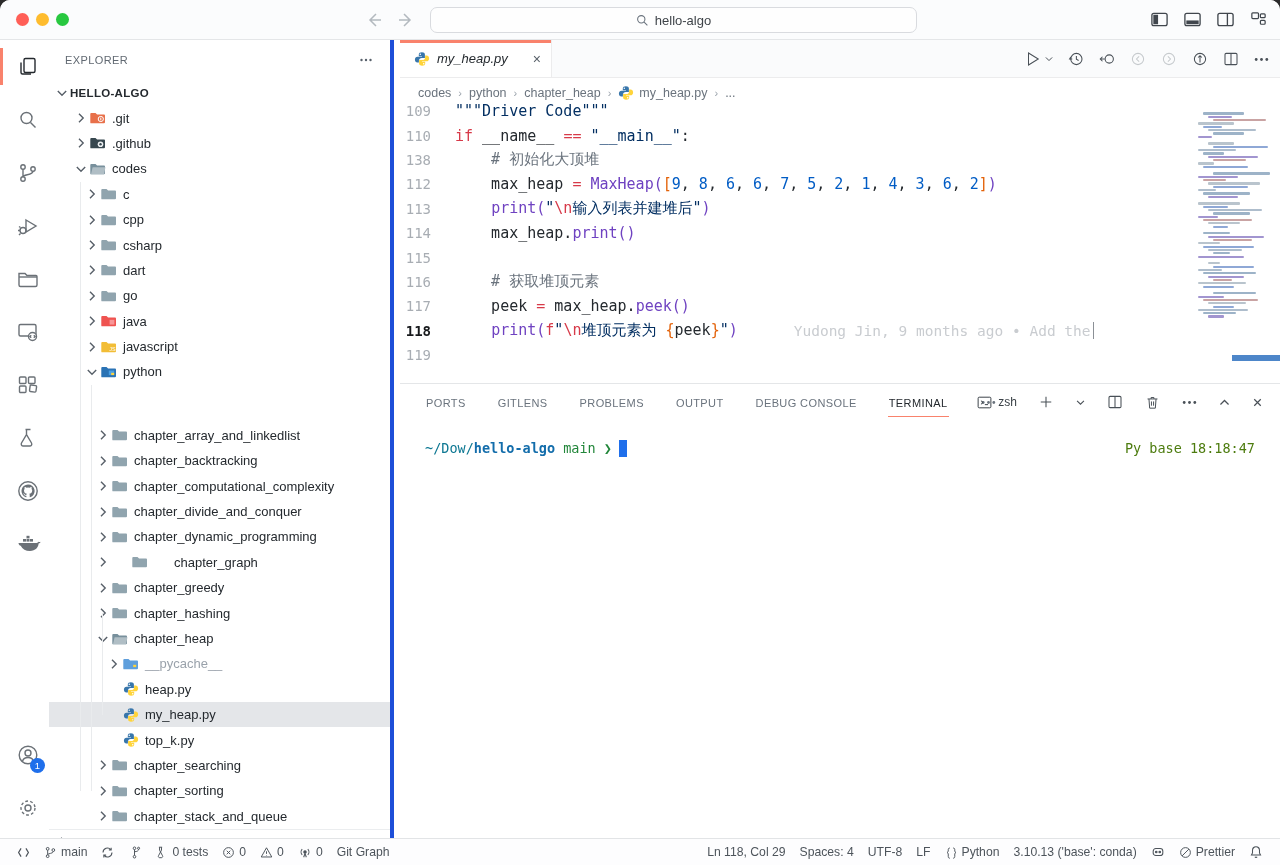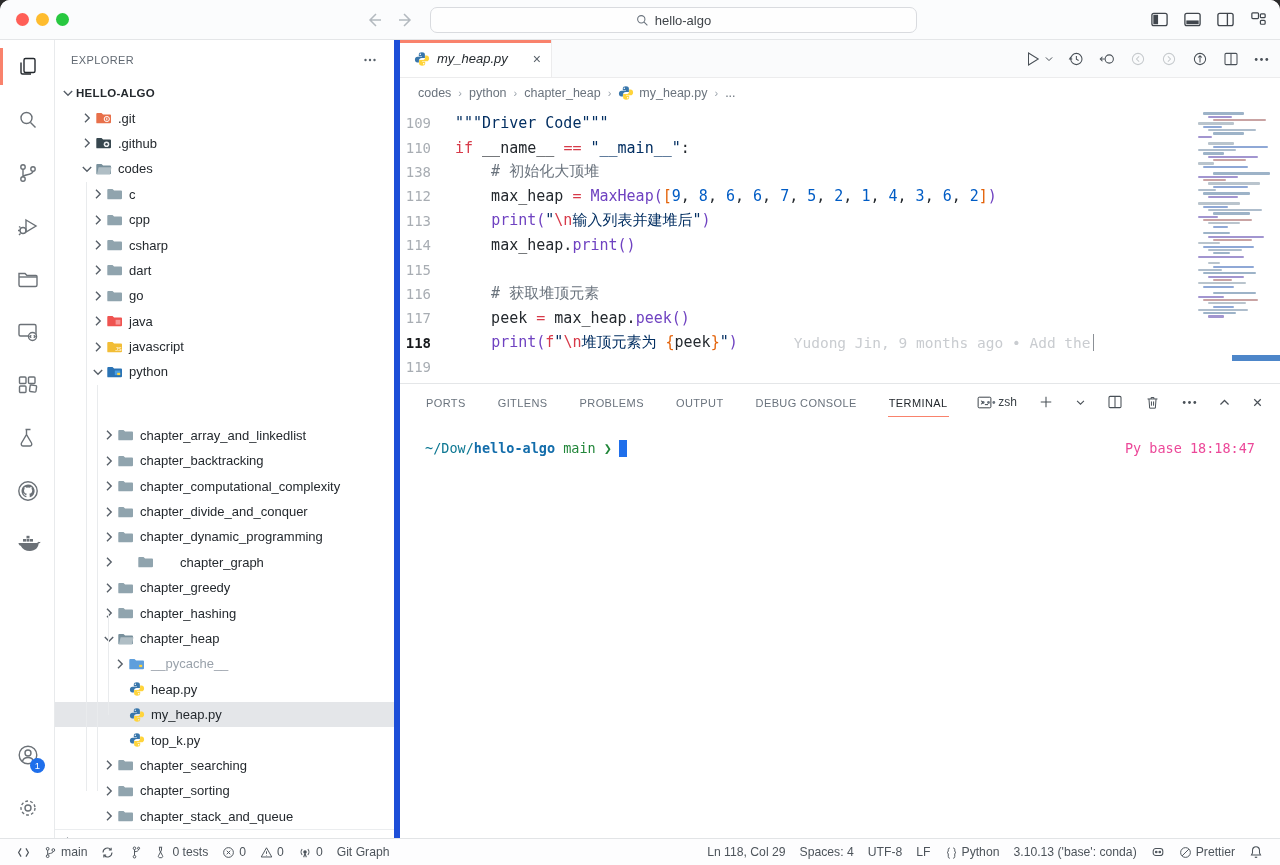--- a/index.html
+++ b/index.html
@@ -16,21 +16,21 @@
   .tb-icons{position:absolute;right:12px;top:10px;display:flex;gap:14px;color:#40464d;}
   
   .activitybar{position:absolute;left:0;top:40px;bottom:27px;width:55px;background:#ffffff;border-right:1px solid #e8eaec;}
   .act-item{position:relative;width:55px;height:53px;display:flex;align-items:center;justify-content:center;color:#6b7177;cursor:pointer;}
   .act-item.active{color:#24292e;}
   .act-item.active::before{content:"";position:absolute;left:0;top:8px;bottom:8px;width:2.5px;background:var(--accent);}
   .act-bottom{position:absolute;bottom:4px;left:0;width:55px;}
   .badge{position:absolute;right:10px;bottom:8px;background:#1f6feb;color:#fff;border-radius:50%;width:15px;height:15px;
     font-size:9.5px;display:flex;align-items:center;justify-content:center;}
   
-  .sidebar{position:absolute;left:55px;top:40px;bottom:27px;width:345px;background:#ffffff;border-right:6px solid #1d4ed8;overflow:hidden;}
+  .sidebar{position:absolute;left:49px;top:40px;bottom:27px;width:345px;background:#ffffff;border-right:4px solid #1d4ed8;overflow:hidden;}
   .sb-header{height:40px;display:flex;align-items:center;padding:0 16px;font-size:11px;letter-spacing:.4px;color:#616972;}
   .sb-header .more{margin-left:auto;color:#57606a;}
   .tree-row{height:25.4px;display:flex;align-items:center;font-size:13px;color:#24292e;cursor:pointer;white-space:nowrap;position:relative;}
   .tree-row.selected{background:#e4e6e9;}
   .tree-row .chev{width:17px;display:flex;justify-content:center;flex:none;color:#586069;}
   .tree-row .ficon{width:17px;height:16px;margin-right:6px;flex:none;display:flex;align-items:center;justify-content:center;}
   .tree-row.root{font-weight:bold;font-size:11.5px;letter-spacing:.3px;}
   .tree-row.grayed .lbl{color:#9aa2ab;}
   .sb-section{height:25.4px;display:flex;align-items:center;border-top:1px solid #ebedef;font-size:11px;font-weight:bold;
     letter-spacing:.3px;padding-left:4px;color:#3b4248;}
@@ -40,21 +40,21 @@
   .tabbar{position:absolute;left:0;top:0;right:0;height:38px;background:#fafbfc;border-bottom:1px solid #ececed;display:flex;}
   .tab{position:relative;width:152px;background:#fff;border-right:1px solid #ececed;display:flex;align-items:center;gap:7px;
     padding:0 10px 0 14px;font-size:13px;font-style:italic;color:#24292e;}
   .tab::before{content:"";position:absolute;left:0;top:0;right:0;height:2.5px;background:var(--accent);}
   .tab .close{margin-left:auto;color:#586069;font-style:normal;font-size:14px;}
   .editor-actions{position:absolute;right:10px;top:0;height:38px;display:flex;align-items:center;gap:13px;color:#495057;}
   .editor-actions .dis{color:#c6cacd;}
   .breadcrumbs{position:absolute;left:0;top:38px;right:0;height:30px;display:flex;align-items:center;gap:7px;
     padding-left:18px;font-size:12.5px;color:#6a737d;}
   .bc-sep{color:#9aa2ab;font-size:11px;}
-  .code{position:absolute;left:0;top:68px;right:90px;height:282px;font-family:"DejaVu Sans Mono","Liberation Mono",monospace;
+  .code{position:absolute;left:0;top:56px;right:90px;height:282px;font-family:"DejaVu Sans Mono","Liberation Mono",monospace;
     font-size:15px;overflow:hidden;padding-top:3px;}
   .cl{height:24.4px;display:flex;align-items:center;white-space:pre;}
   .cl .ln{width:55px;flex:none;text-align:right;padding-right:24px;color:#a8adb3;font-size:14px;}
   .cl.current .ln{color:#17191c;font-weight:bold;}
   .cl .ct{display:flex;white-space:pre;}
   .tk-d{color:#24292e}.tk-k{color:#d73a49}.tk-s{color:#032f62}.tk-f{color:#6f42c1}
   .tk-n{color:#005cc5}.tk-c{color:#6a737d}.tk-b{color:#e36209}
   .blame{color:#c9ccd0;margin-left:56px;font-size:14.5px;}
   .blame-cursor{display:inline-block;width:1.5px;height:17px;background:#8b9096;vertical-align:middle;margin-left:2px;}
   .minimap{position:absolute;right:0;top:68px;width:90px;height:282px;background:#fff;}
@@ -67,21 +67,21 @@
   .ptab{padding:9px 1px 7px;border-bottom:1.5px solid transparent;cursor:pointer;}
   .ptab.active{color:#24292e;border-bottom-color:var(--accent);}
   .panel-actions{position:absolute;right:16px;top:0;height:36px;display:flex;align-items:center;gap:20px;color:#495057;}
   .shell-label{display:flex;align-items:center;gap:5px;font-size:12px;color:#3b4248;}
   .terminal{position:absolute;left:25px;right:25px;top:56px;font-family:"DejaVu Sans Mono","Liberation Mono",monospace;
     font-size:13.5px;display:flex;}
   .t-path{color:#0c7792;}
   .t-repo{color:#136dab;font-weight:bold;}
   .t-branch{color:#22863a;}
   .t-cursor{display:inline-block;width:8px;height:17px;background:#1f6feb;vertical-align:text-bottom;margin-left:7px;}
-  .t-right{margin-left:auto;color:#ec4899;text-align:right;}
+  .t-right{margin-left:auto;color:#4d7c0f;text-align:right;}
   
   .statusbar{position:absolute;left:0;bottom:0;width:1280px;height:27px;background:#fdfdfe;border-top:1px solid #e2e4e6;
     display:flex;align-items:center;font-size:12.2px;color:#4d545b;padding:0 10px;}
   .sb-item{display:flex;align-items:center;gap:4px;padding:0 7px;height:100%;cursor:pointer;white-space:nowrap;}
   .sb-right{margin-left:auto;display:flex;align-items:center;}
 </style>
 </head>
 <body>
 
 <div class="window" style="--accent:#f9826c">

